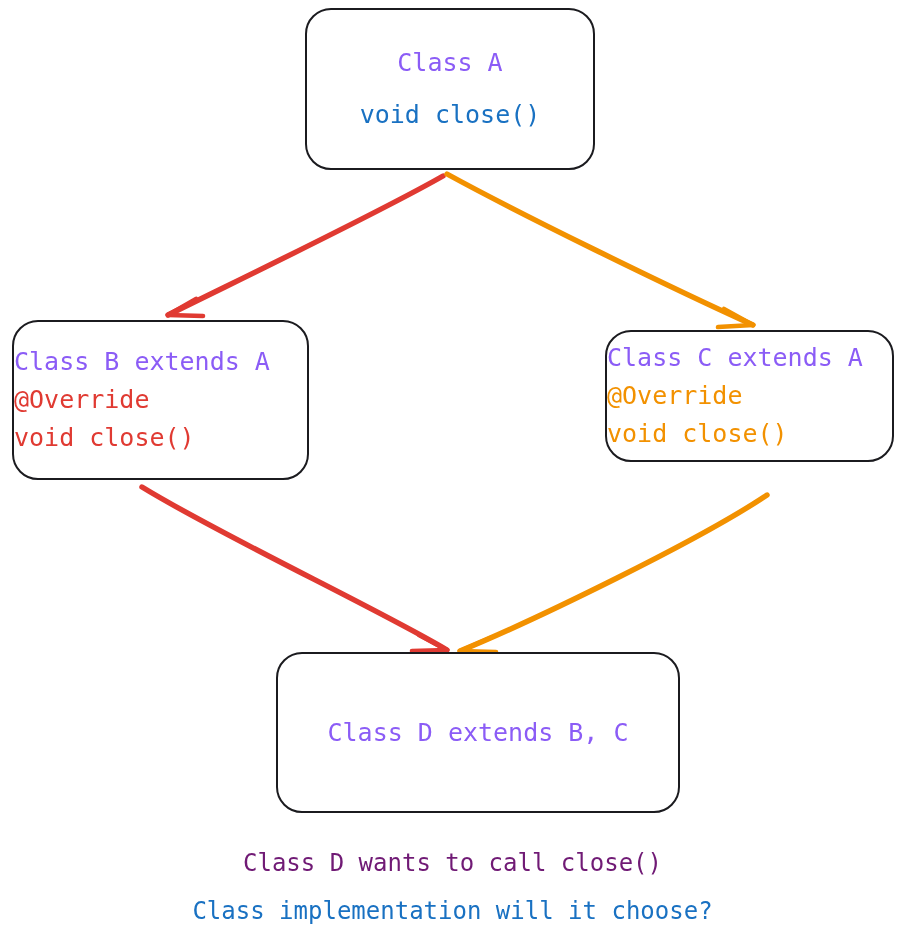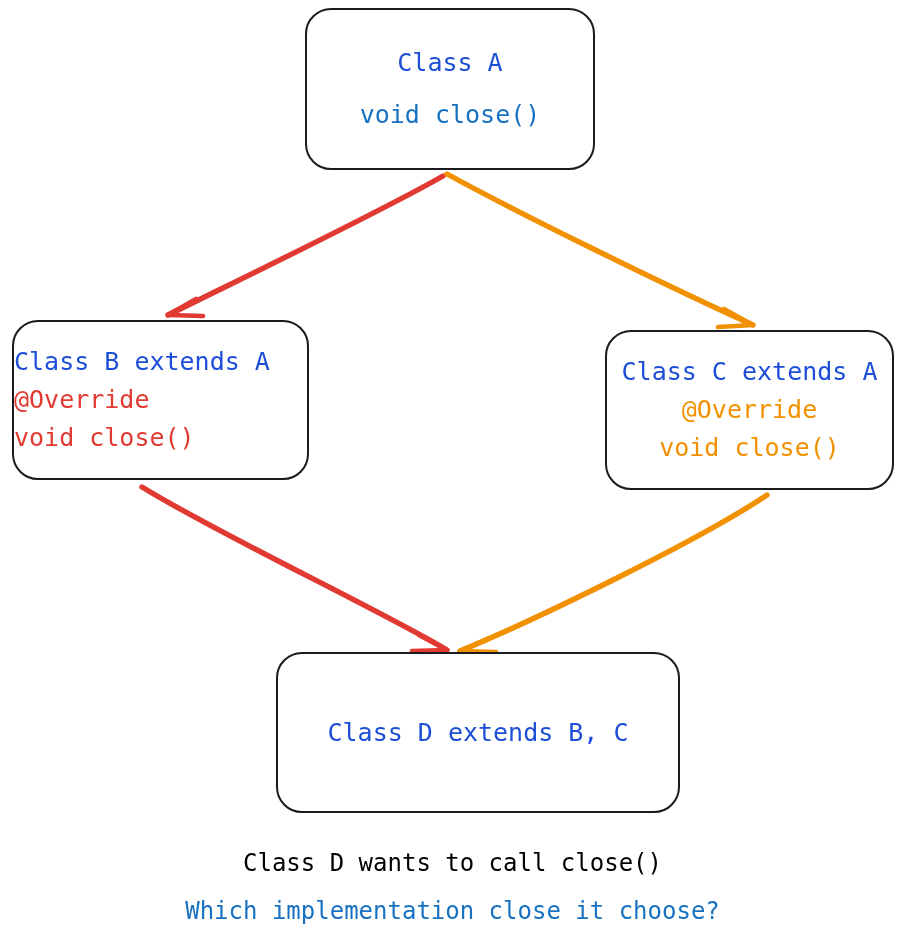--- a/index.html
+++ b/index.html
@@ -31,41 +31,41 @@
     border-radius: 26px;
     display: flex;
     flex-direction: column;
     justify-content: center;
     z-index: 2;
   }
   .node-line {
     font-size: 25px;
     line-height: 38px;
     white-space: pre;
-    color: #1d4ed8;
+    color: #8b5cf6;
   }
   .center .node-line { text-align: center; }
   .left .node-line { text-align: left; }
 
   #node-a  { left: 305px; top: 8px;   width: 290px; height: 162px; }
   #node-a .node-line.title { margin-bottom: 14px; }
   #node-b  { left: 12px;  top: 320px; width: 297px; height: 160px; }
-  #node-c  { left: 605px; top: 330px; width: 289px; height: 160px; align-items: center; }
+  #node-c  { left: 605px; top: 330px; width: 289px; height: 132px; }
   #node-d  { left: 276px; top: 652px; width: 404px; height: 161px; }
 
   .caption {
     position: absolute;
     left: 0;
     width: 905px;
     text-align: center;
     font-size: 24px;
     line-height: 30px;
     white-space: pre;
   }
-  #caption-1 { top: 848px; color: #000000; }
+  #caption-1 { top: 848px; color: #701a75; }
   #caption-2 { top: 896px; color: #1971c2; }
 </style>
 </head>
 <body>
 
 <div id="canvas">
 
   <svg id="edges" viewBox="0 0 905 945" xmlns="http://www.w3.org/2000/svg">
 
     <g>
@@ -108,15 +108,15 @@
     <div class="node-line">Class C extends A</div>
     <div class="node-line" style="color:#f29100">@Override</div>
     <div class="node-line" style="color:#f29100">void close()</div>
   </div>
 
   <div class="node center" id="node-d">
     <div class="node-line">Class D extends B, C</div>
   </div>
 
   <div class="caption" id="caption-1">Class D wants to call close()</div>
-  <div class="caption" id="caption-2">Which implementation close it choose?</div>
+  <div class="caption" id="caption-2">Class implementation will it choose?</div>
 
 </div>
 
 </body></html>

